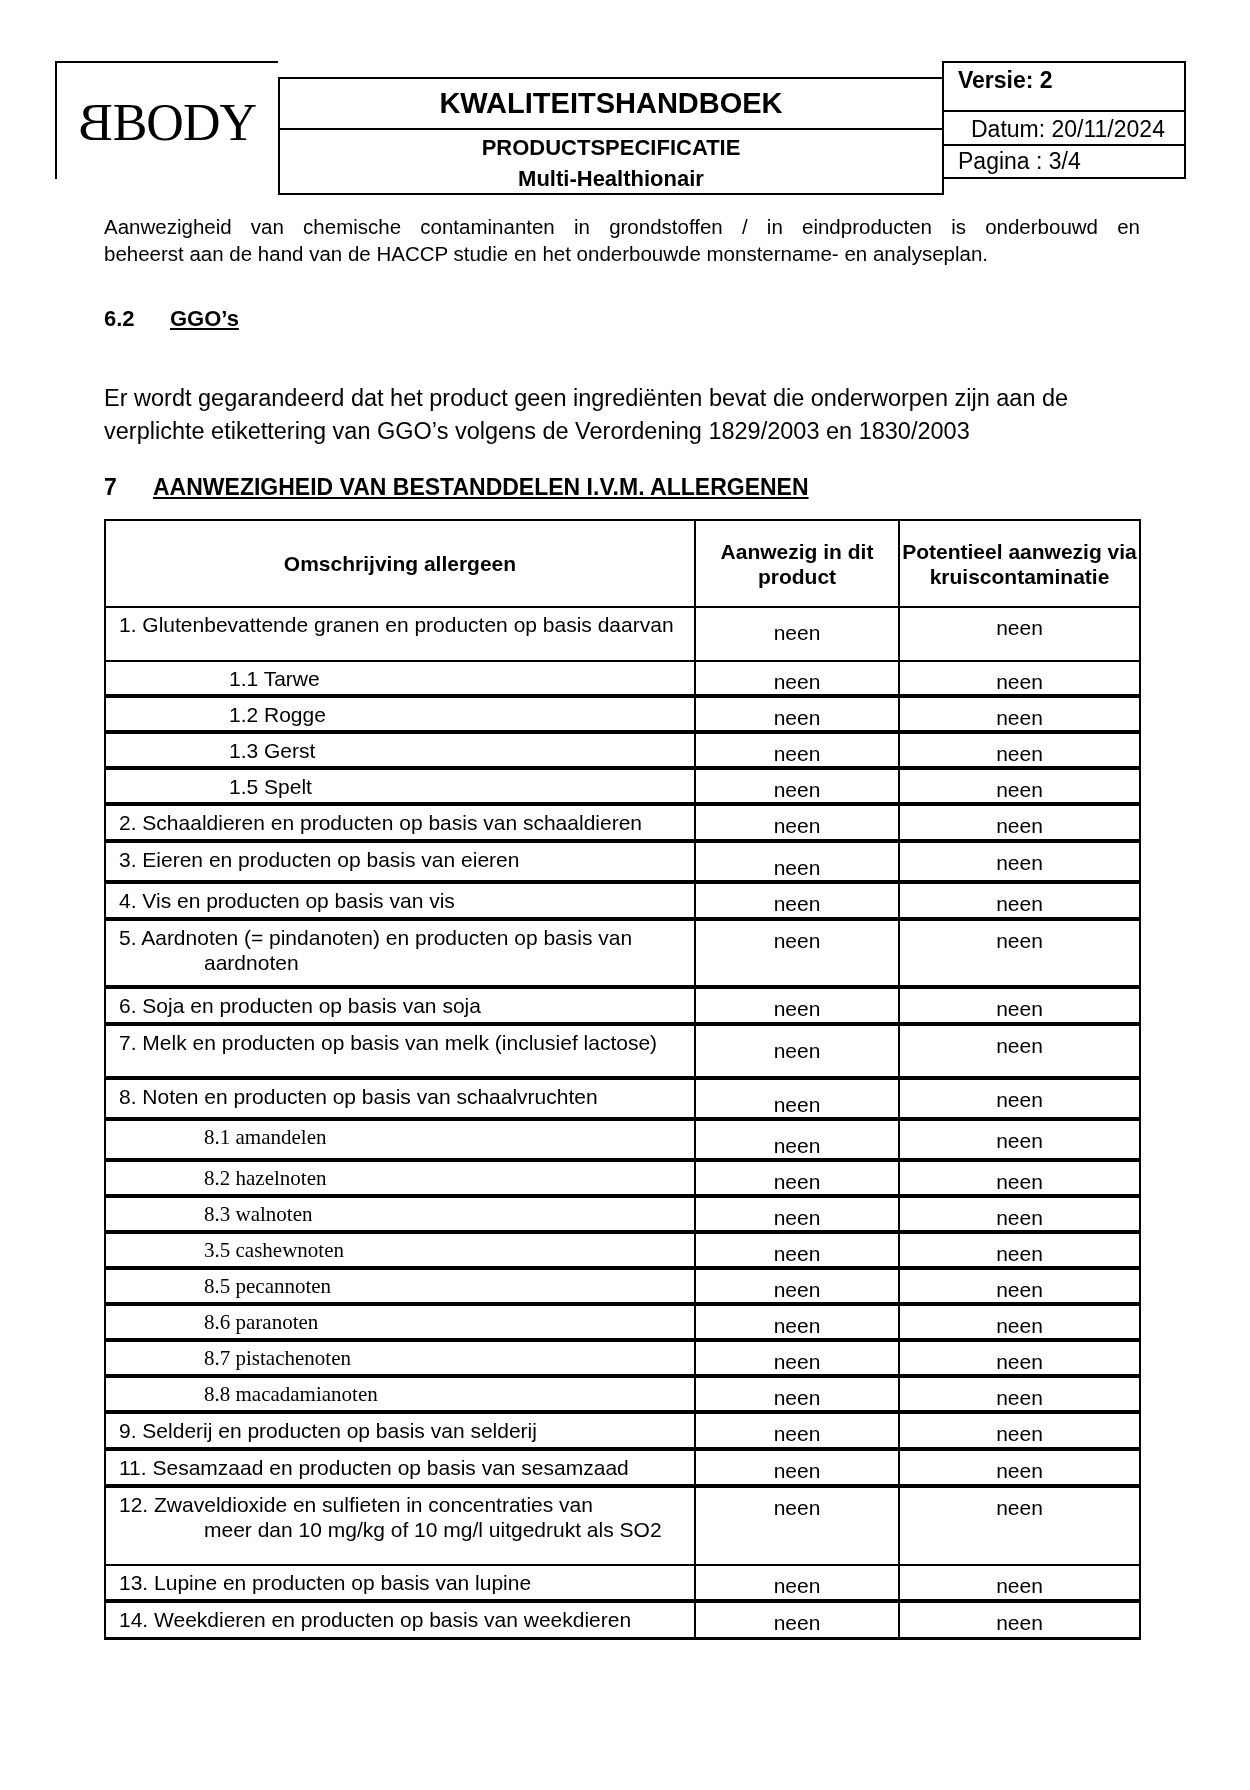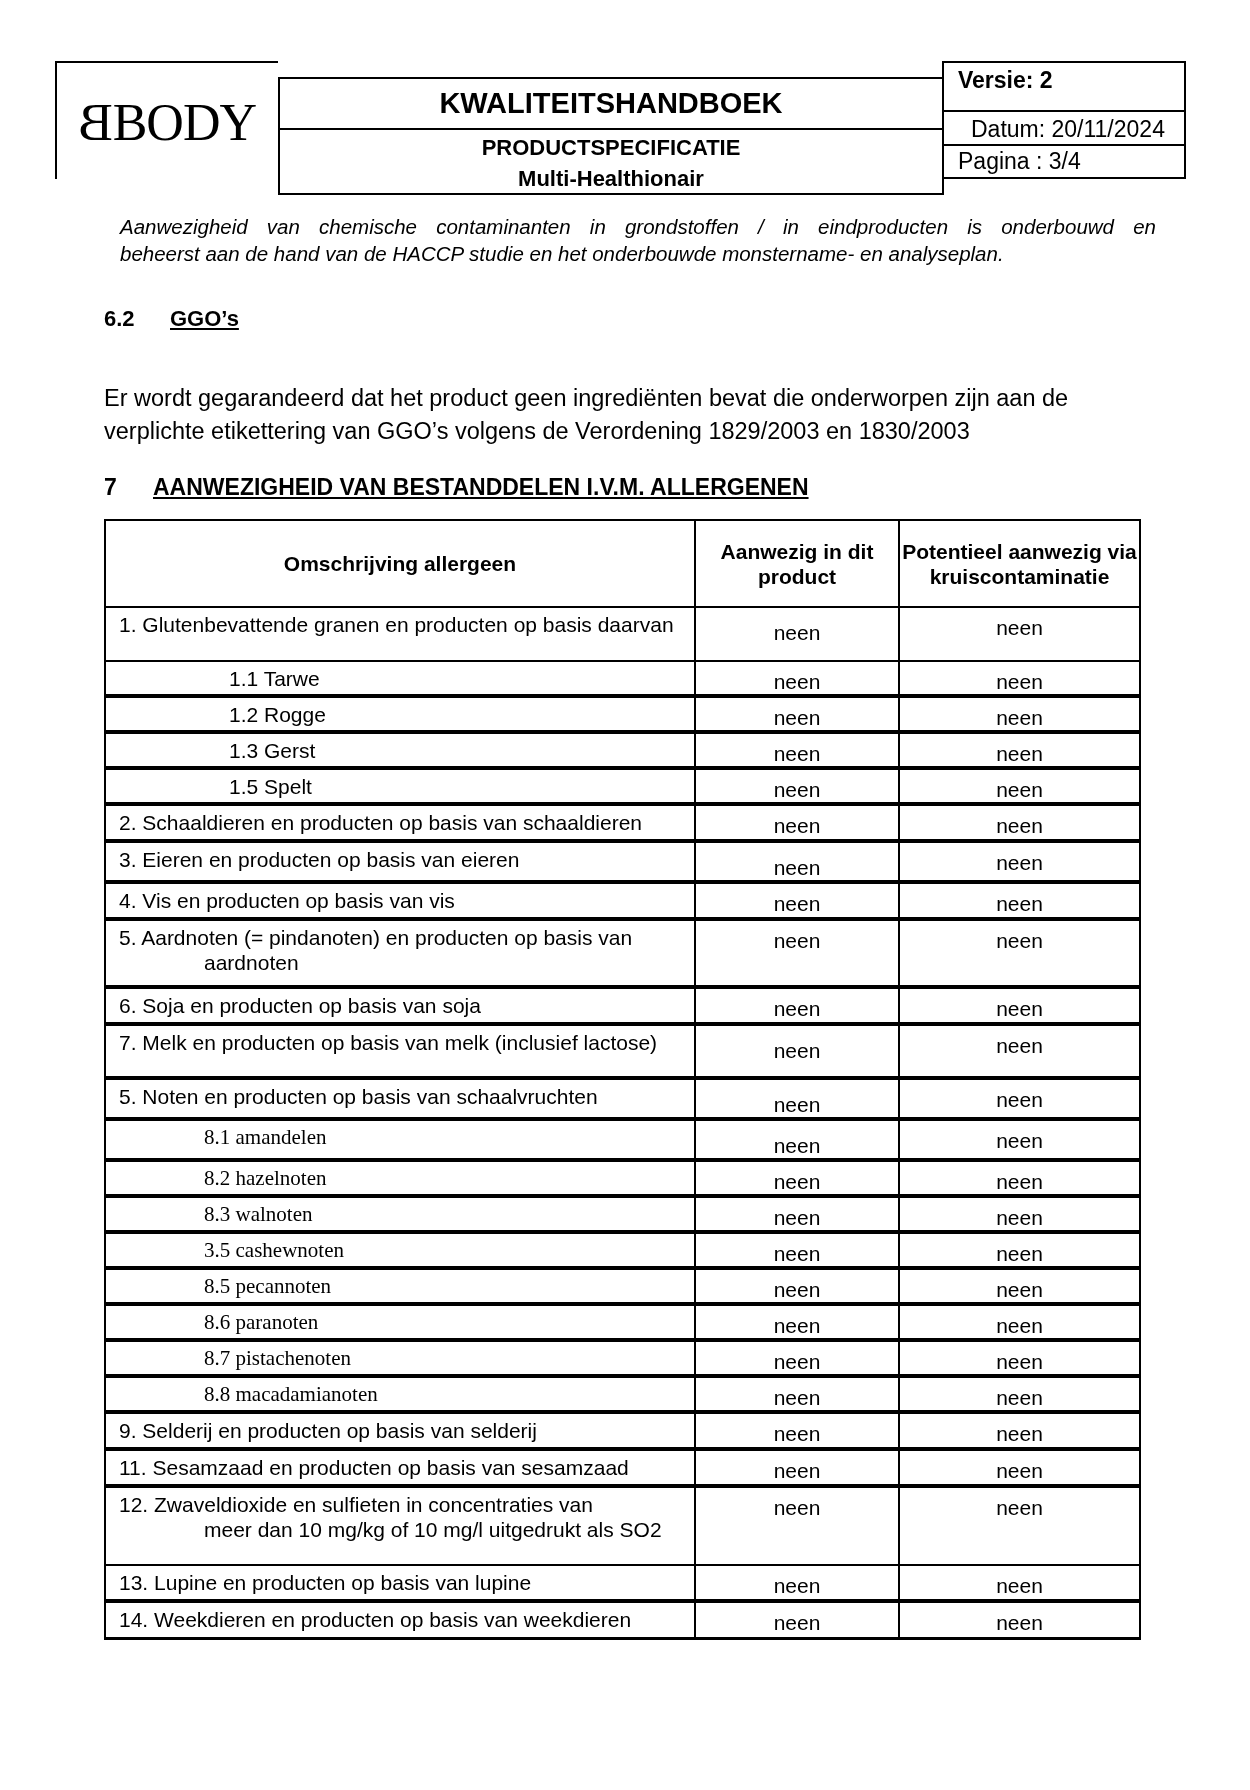--- a/index.html
+++ b/index.html
@@ -13,21 +13,21 @@
   .hdr-mid { position: absolute; left: 223px; top: 0; width: 666px; height: 118px; border: 2px solid #000; box-sizing: border-box; margin-top: 16px; }
   .hdr-mid .t1 { height: 49px; border-bottom: 2px solid #000; display: flex; align-items: center; justify-content: center; font-weight: bold; font-size: 29px; }
   .hdr-mid .t2 { text-align: center; font-weight: bold; font-size: 22px; line-height: 31px; padding-top: 2px; }
   .hdr-right { position: absolute; left: 887px; top: 0; width: 244px; height: 118px; border: 2px solid #000; box-sizing: border-box; }
   .hdr-right .c { font-size: 23px; padding-left: 14px; box-sizing: border-box; }
   .hdr-right .c1 { height: 49px; border-bottom: 2px solid #000; line-height: 34px; font-weight: bold; }
   .hdr-right .c2 { height: 34px; border-bottom: 2px solid #000; line-height: 34px; padding-left: 27px; }
   .hdr-right .c3 { height: 31px; line-height: 31px; }
 
   
-  .intro { position: absolute; left: 120px; top: 213px; width: 1036px; font-style: italic; font-size: 20.5px; line-height: 27px; text-align: justify; text-align-last: left; }
+  .intro { position: absolute; left: 104px; top: 213px; width: 1036px; font-size: 20.5px; line-height: 27px; text-align: justify; text-align-last: left; }
   .intro-l1 { text-align: justify; text-align-last: justify; display: block; }
   .sec62 { position: absolute; left: 104px; top: 306px; font-weight: bold; font-size: 22px; }
   .sec62 .num { display: inline-block; width: 66px; }
   .sec62 .ttl { text-decoration: underline; }
   .ggo { position: absolute; left: 104px; top: 382px; width: 1050px; font-size: 23.5px; line-height: 33px; }
   .sec7 { position: absolute; left: 104px; top: 474px; font-weight: bold; font-size: 23px; }
   .sec7 .num { display: inline-block; width: 49px; }
   .sec7 .ttl { text-decoration: underline; }
 
   
@@ -140,21 +140,21 @@
     <td class="desc">6. Soja en producten op basis van soja</td>
     <td class="val">neen</td>
     <td class="val">neen</td>
   </tr>
   <tr class="thick-top" style="height:54px">
     <td class="desc">7. Melk en producten op basis van melk (inclusief lactose)</td>
     <td class="val mid">neen</td>
     <td class="val">neen</td>
   </tr>
   <tr class="thick-top" style="height:37px">
-    <td class="desc">5. Noten en producten op basis van schaalvruchten</td>
+    <td class="desc">8. Noten en producten op basis van schaalvruchten</td>
     <td class="val mid">neen</td>
     <td class="val">neen</td>
   </tr>
   <tr class="thick-top" style="height:33px">
     <td class="desc sub8">8.1 amandelen</td>
     <td class="val mid">neen</td>
     <td class="val">neen</td>
   </tr>
   <tr class="thick-top" style="height:33px">
     <td class="desc sub8">8.2 hazelnoten</td>

